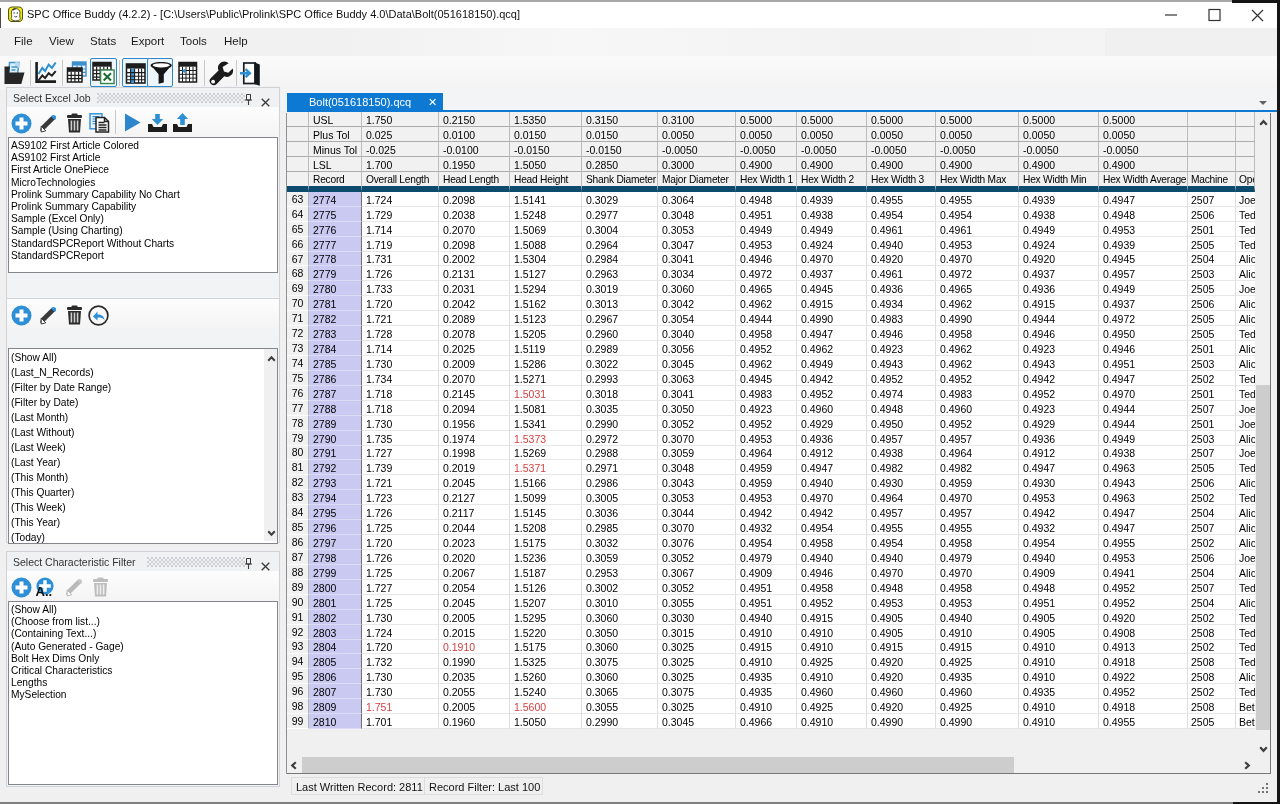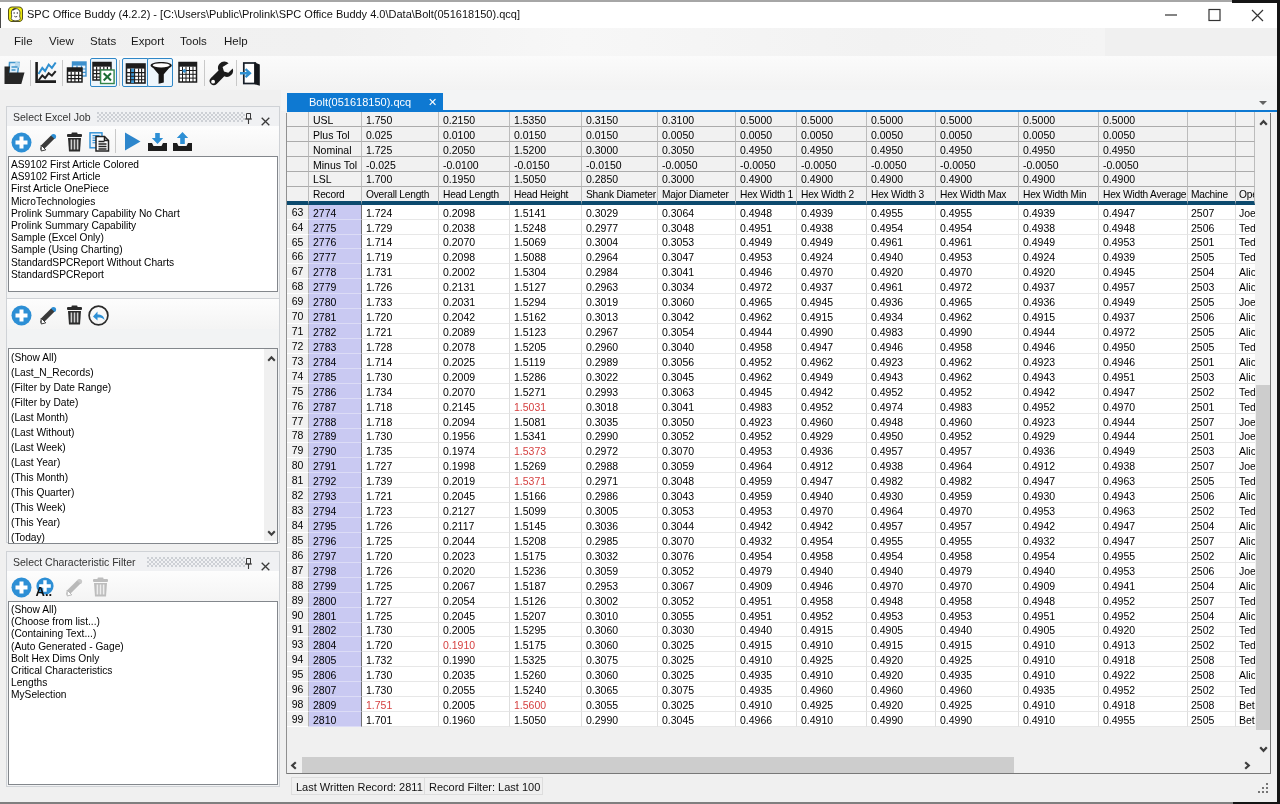--- a/index.html
+++ b/index.html
@@ -41,21 +41,21 @@
 #tabstrip{position:absolute;left:281px;top:90px;width:996px;height:21px;background:#f3f4f5}
 #tab{position:absolute;left:287px;top:93px;width:156px;height:17.5px;background:#0e79d2;color:#fff;font-size:11px}
 #tab span{position:absolute;left:22px;top:3px}
 #tab .tx{position:absolute;left:141px;top:3px;font-size:11px}
 #blueline{position:absolute;left:287px;top:110.3px;width:990px;height:2.1px;background:#0e79d2}
 #ddarrow{position:absolute;left:1259.3px;top:101px;width:0;height:0;border:4px solid transparent;border-top:4.6px solid #636363;border-bottom:none}
 
 #grid{position:absolute;left:287px;top:112.3px;width:968px;border-collapse:separate;border-spacing:0;table-layout:fixed;background:#fff}
 #grid td{box-sizing:border-box;font-size:10.5px;color:#000;padding:1.9px 0 0 4px;white-space:pre;overflow:hidden;border-right:1px solid #dedede;border-bottom:1px solid #e7e7e7;height:14.93px;line-height:12px}
 #grid tr.st td{background:#f1f1f1;border-right:1px solid #bcbcbc;border-bottom:1px solid #ababab;height:14.85px;line-height:12px;padding-top:1.7px}
-#grid tr.hd td{background:#f1f1f1;border-right:1px solid #bcbcbc;border-bottom:4px solid #0c4a6e;height:17.3px;line-height:12px;padding-top:2.2px;font-size:10.2px;letter-spacing:-0.22px}
+#grid tr.hd td{background:#f1f1f1;border-right:1px solid #bcbcbc;border-bottom:6px solid #0c4a6e;height:17.3px;line-height:12px;padding-top:2.2px;font-size:10.2px;letter-spacing:-0.22px}
 #grid td.rn{background:#f1f1f1;border-right:1px solid #b5b5b5;border-bottom:1px solid #fff;text-align:center;padding:0}
 #grid td.rc{background:#c9c9f2;border-right:1px solid #707070;border-bottom:1px solid #dcdcf6}
 #grid td.sl{border-right-color:#9a9a9a}
 #grid tr.st td.sl,#grid tr.st td.rn{}
 #grid td.rd{color:#d54040}
 #grid td.mc{padding-left:3px}
 #grid td.op{padding-left:3px;border-right:none}
 
 #statusbar{position:absolute;left:287px;top:775px;width:990px;height:22px;background:#f0f0f0}
 .scell{position:absolute;top:2px;height:18px;border:1px solid #dddddd;background:#f0f0f0;font-size:11px;color:#111}
@@ -149,21 +149,21 @@
           <path d="M228.6 7.2a6.3 6.3 0 0 0-8.8 0.4 6.3 6.3 0 0 0-1.3 6.9l-7.6 7.6a4.1 4.1 0 1 0 5.8 5.8l7.6-7.6a6.3 6.3 0 0 0 6.9-1.3 6.3 6.3 0 0 0 1.5-6.6l-4.4 4.4-4.3-1.4-1.4-4.3z" fill="#1b1b1b"></path>
           <circle cx="213.1" cy="25.7" r="1.9" fill="#fff"></circle>
         </g>
         <g>
           <rect x="243.8" y="7" width="11.5" height="20.5" fill="#fff" stroke="#171f29" stroke-width="1.7"></rect>
           <path d="M254.2 6.2l5.6 2.3v21.3l-5.6-1.8z" fill="#14171c"></path>
           <path d="M240 17.2h8.3M245.5 13.2l4.4 4-4.4 4" fill="none" stroke="#2e8fd0" stroke-width="2.4"></path>
         </g>
       </svg>
     </div>
-    <div class="panel" style="top:106px;height:217px">
+    <div class="panel" style="top:87px;height:217px">
       <div class="ptitle">
         <span class="pt">Select Excel Job</span>
         <div class="dots" style="left:90px;right:34px"></div>
         <span class="ppin"><svg width="9" height="12" viewBox="0 0 9 12">
             <path d="M2.5 0.5h4v5.5h-4zM6.5 0.5v5.5" stroke="#3a3a3a" stroke-width="1" fill="none"></path>
             <path d="M1 6h7M4.5 6v5" stroke="#3a3a3a" stroke-width="1.1"></path>
           </svg></span>
         <span class="px"><svg width="9" height="9" viewBox="0 0 9 9">
             <path d="M0.7 0.7 8.3 8.3M8.3 0.7 0.7 8.3" stroke="#3a3a3a" stroke-width="1.3"></path>
           </svg></span>
@@ -363,37 +363,20 @@
           <td>0.0050</td>
           <td>0.0050</td>
           <td>0.0050</td>
           <td>0.0050</td>
           <td>0.0050</td>
           <td class="mc"></td>
           <td class="op"></td>
         </tr>
         <tr class="st">
           <td class="rn"></td>
-          <td class="sl">Nominal</td>
-          <td>1.725</td>
-          <td>0.2050</td>
-          <td>1.5200</td>
-          <td>0.3000</td>
-          <td>0.3050</td>
-          <td>0.4950</td>
-          <td>0.4950</td>
-          <td>0.4950</td>
-          <td>0.4950</td>
-          <td>0.4950</td>
-          <td>0.4950</td>
-          <td class="mc"></td>
-          <td class="op"></td>
-        </tr>
-        <tr class="st">
-          <td class="rn"></td>
           <td class="sl">Minus Tol</td>
           <td>-0.025</td>
           <td>-0.0100</td>
           <td>-0.0150</td>
           <td>-0.0150</td>
           <td>-0.0050</td>
           <td>-0.0050</td>
           <td>-0.0050</td>
           <td>-0.0050</td>
           <td>-0.0050</td>
@@ -920,20 +903,37 @@
           <td>1.5295</td>
           <td>0.3060</td>
           <td>0.3030</td>
           <td>0.4940</td>
           <td>0.4915</td>
           <td>0.4905</td>
           <td>0.4940</td>
           <td>0.4905</td>
           <td>0.4920</td>
           <td class="mc">2502</td>
+          <td class="op">Ted</td>
+        </tr>
+        <tr>
+          <td class="rn">92</td>
+          <td class="rc">2803</td>
+          <td>1.724</td>
+          <td>0.2015</td>
+          <td>1.5220</td>
+          <td>0.3050</td>
+          <td>0.3015</td>
+          <td>0.4910</td>
+          <td>0.4910</td>
+          <td>0.4905</td>
+          <td>0.4910</td>
+          <td>0.4905</td>
+          <td>0.4908</td>
+          <td class="mc">2508</td>
           <td class="op">Ted</td>
         </tr>
         <tr>
           <td class="rn">93</td>
           <td class="rc">2804</td>
           <td>1.720</td>
           <td class=" rd">0.1910</td>
           <td>1.5175</td>
           <td>0.3060</td>
           <td>0.3025</td>

